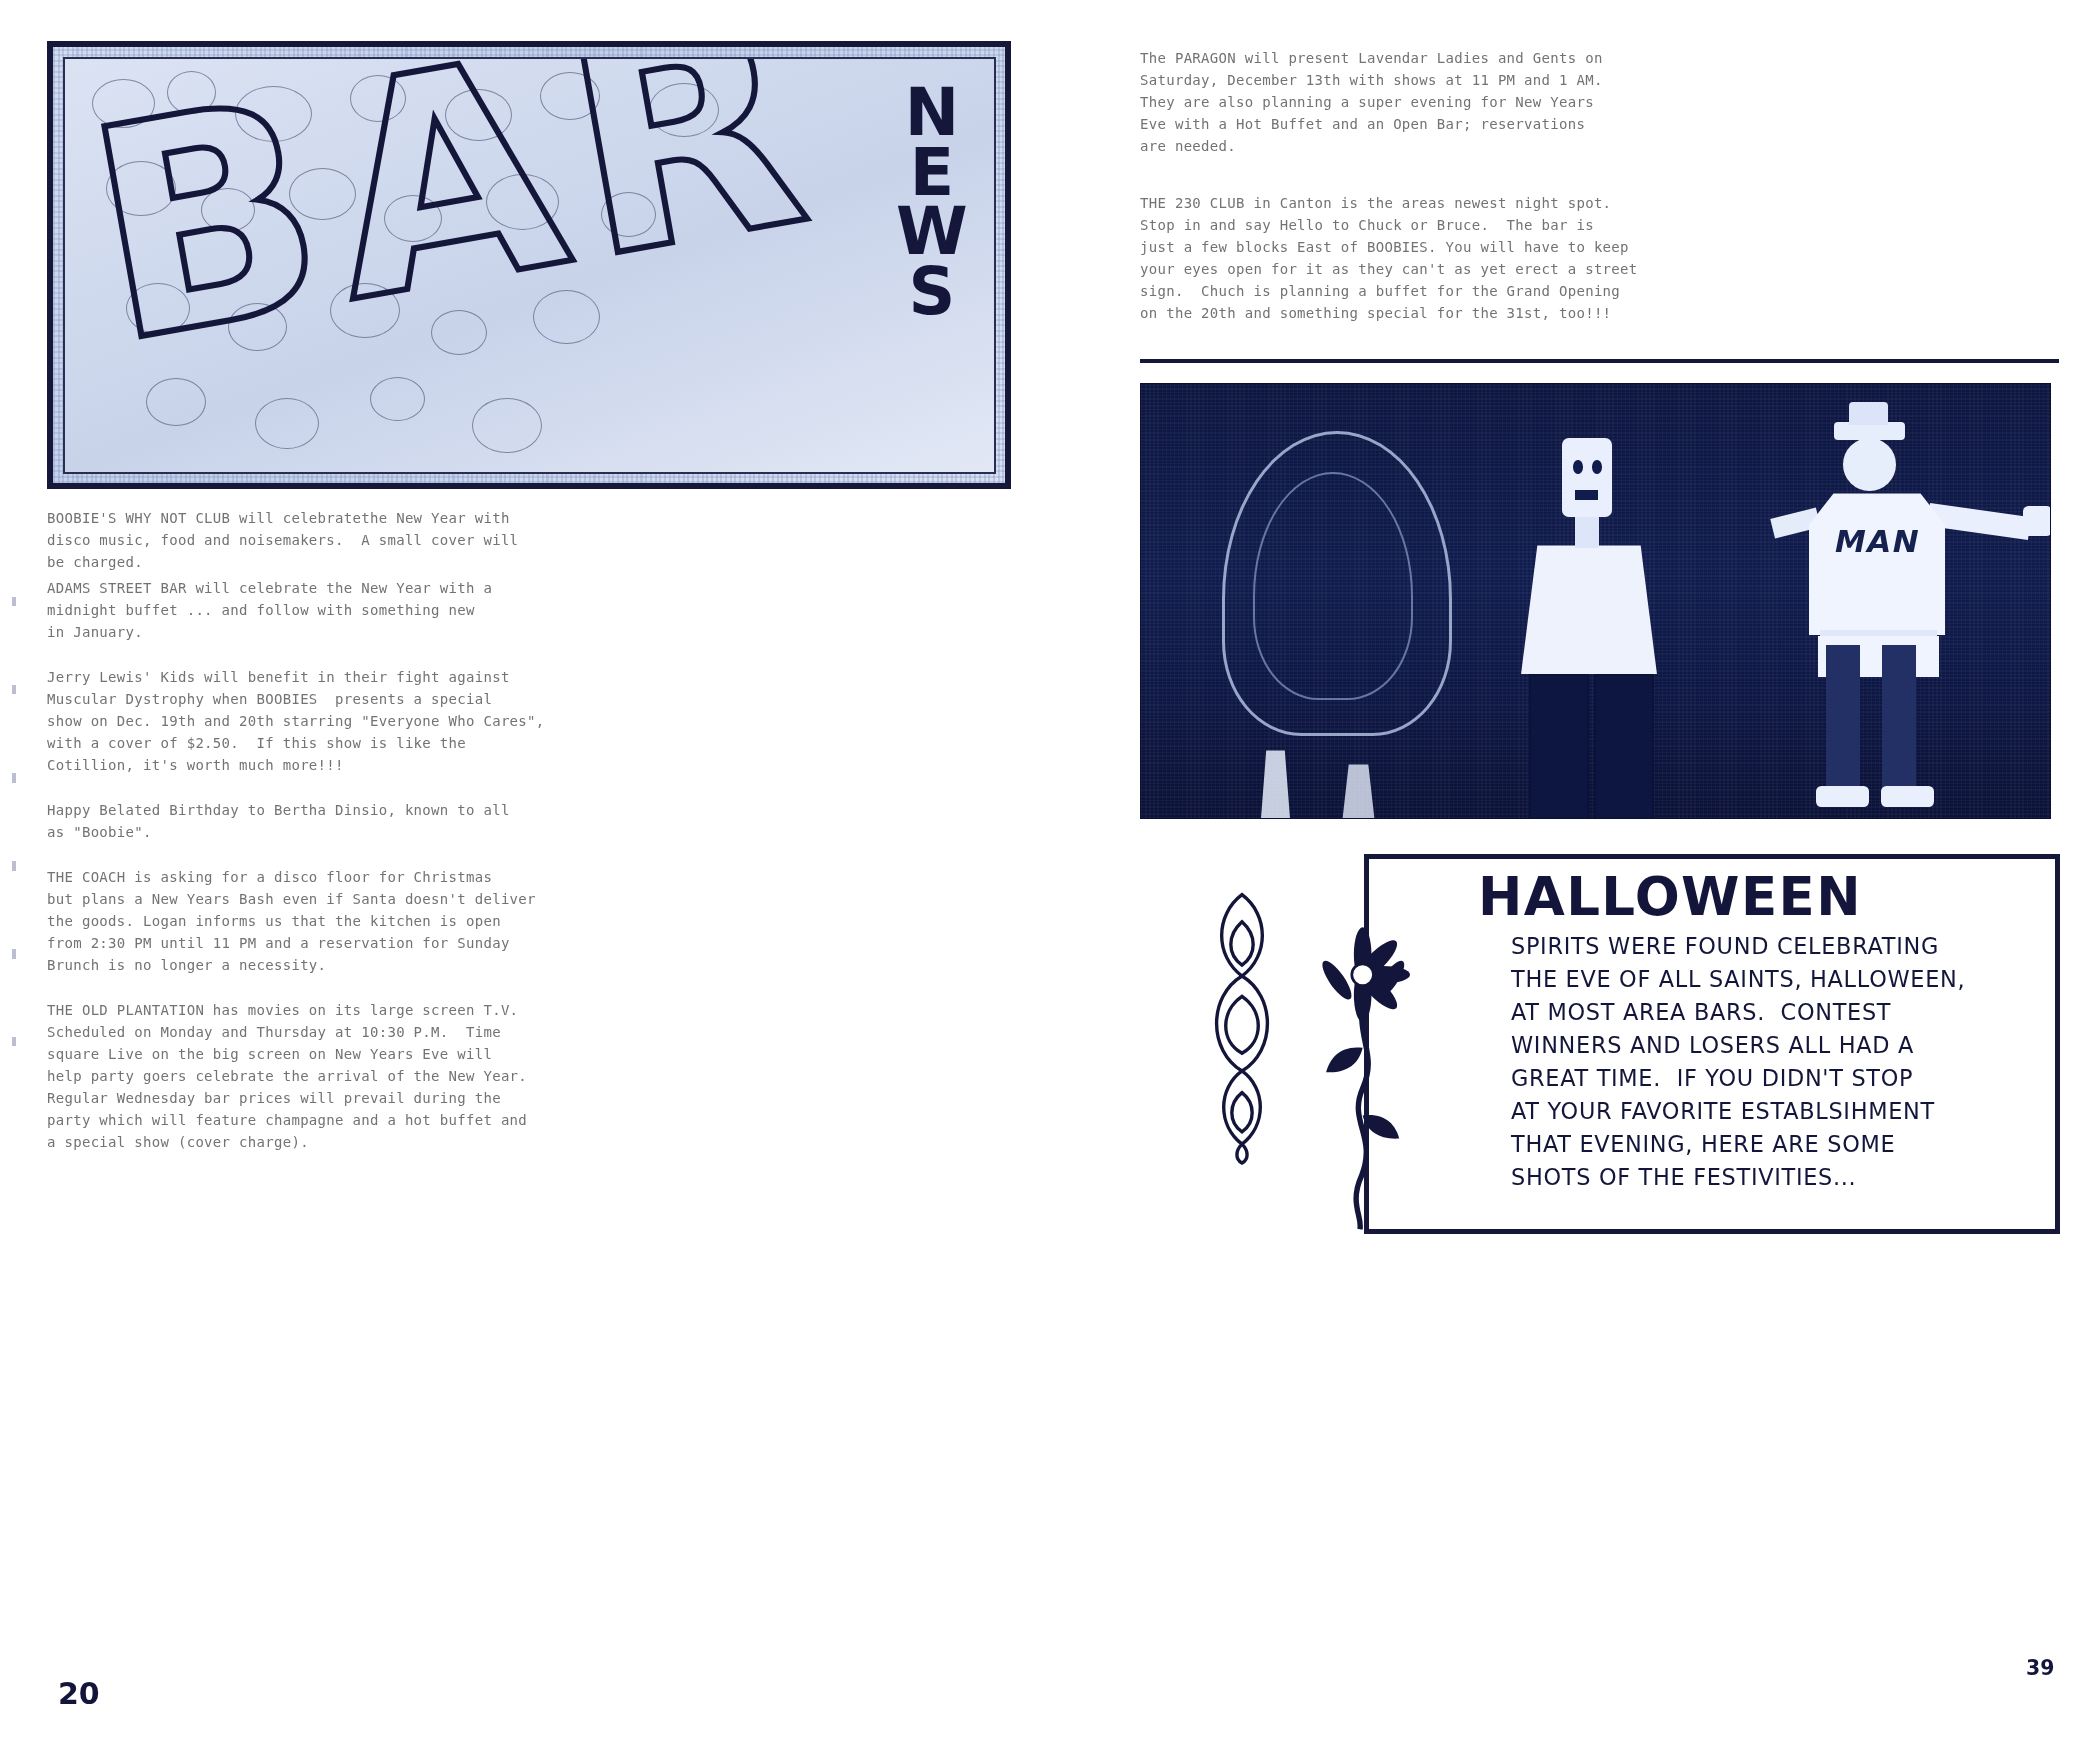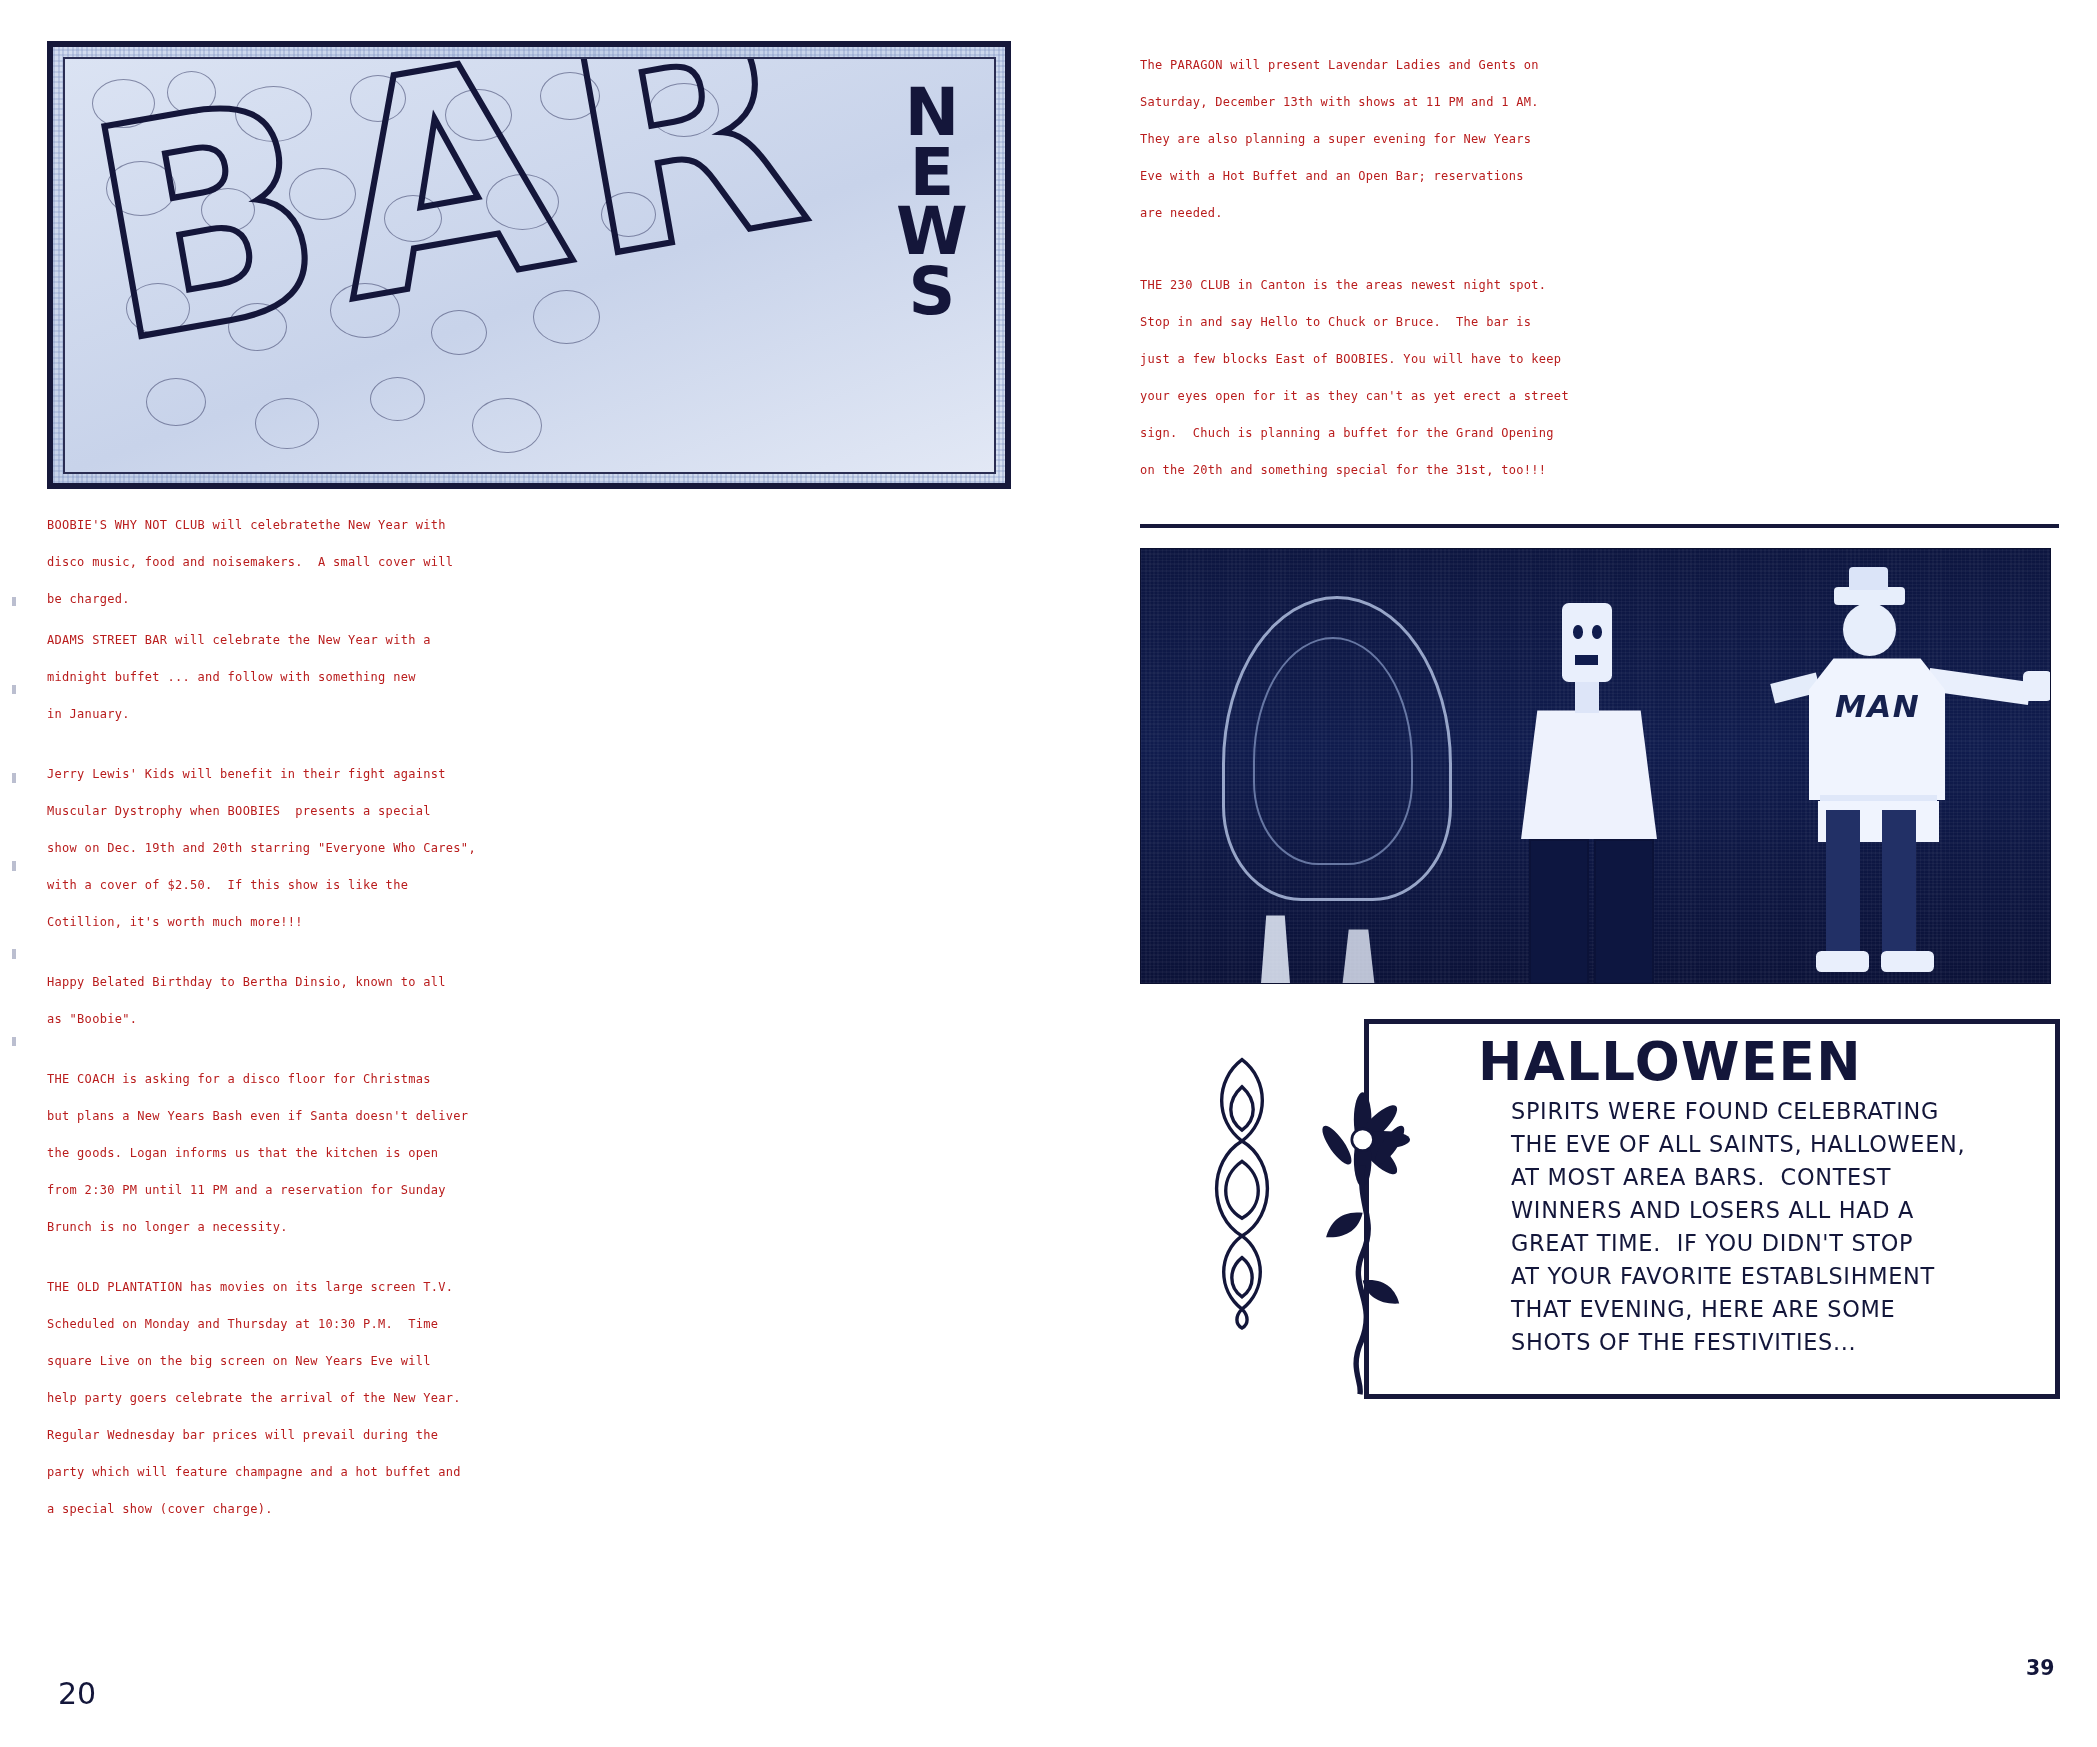--- a/index.html
+++ b/index.html
@@ -88,23 +88,23 @@
     line-height: 0.92;
     color: #14163a;
     letter-spacing: 1.4px;
     text-align: center;
   }
   .news-word span { display: block; }
 
   
   .body-text {
     font-family: "DejaVu Sans Mono", monospace;
-    font-size: 12px;
-    line-height: 37px;
-    color: #b91c1c;
+    font-size: 14px;
+    line-height: 22px;
+    color: #737373;
     letter-spacing: 0.3px;
   }
   .para {
     margin: 0 0 23px 0;
     white-space: pre-wrap;
   }
   .para.tight { margin-bottom: 4.1px; }
 
   .col-left .body-text { margin-top: 17.6px; }
 
@@ -249,21 +249,21 @@
     width: 176px; height: 319px;
     z-index: 3;
   }
 
   
   .pageno-left {
     position: absolute;
     left: 58px;
     top: 1676px;
     font-family: "DejaVu Sans", sans-serif;
-    font-weight: normal;
+    font-weight: bold;
     font-size: 30px;
     color: #13163a;
   }
   .pageno-right {
     position: absolute;
     left: 2026px;
     top: 1656px;
     font-family: "DejaVu Sans", sans-serif;
     font-weight: bold;
     font-size: 20.4px;

